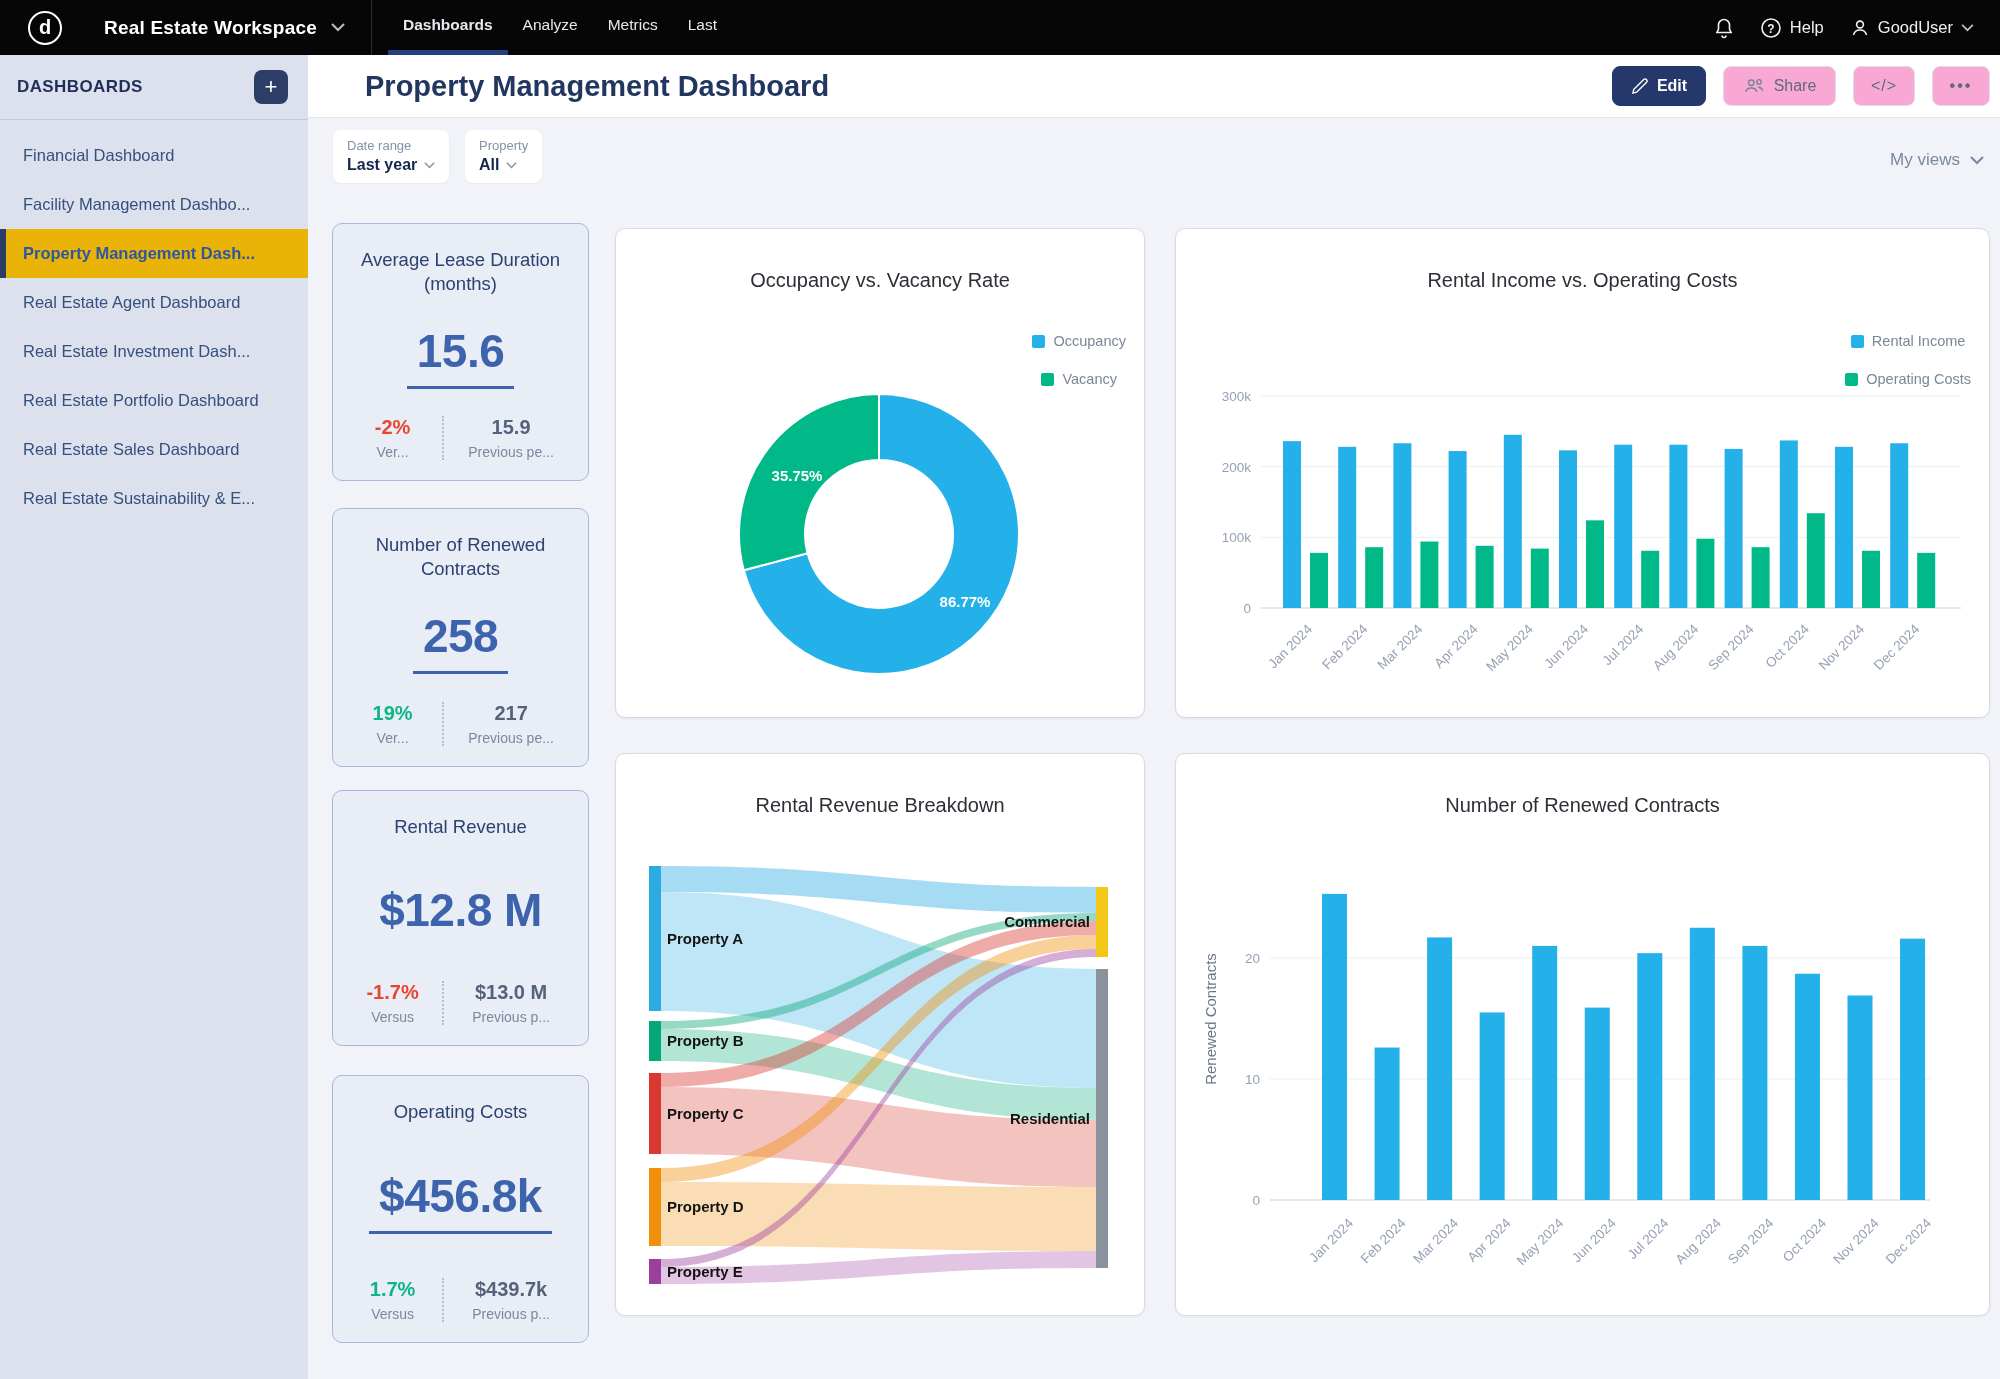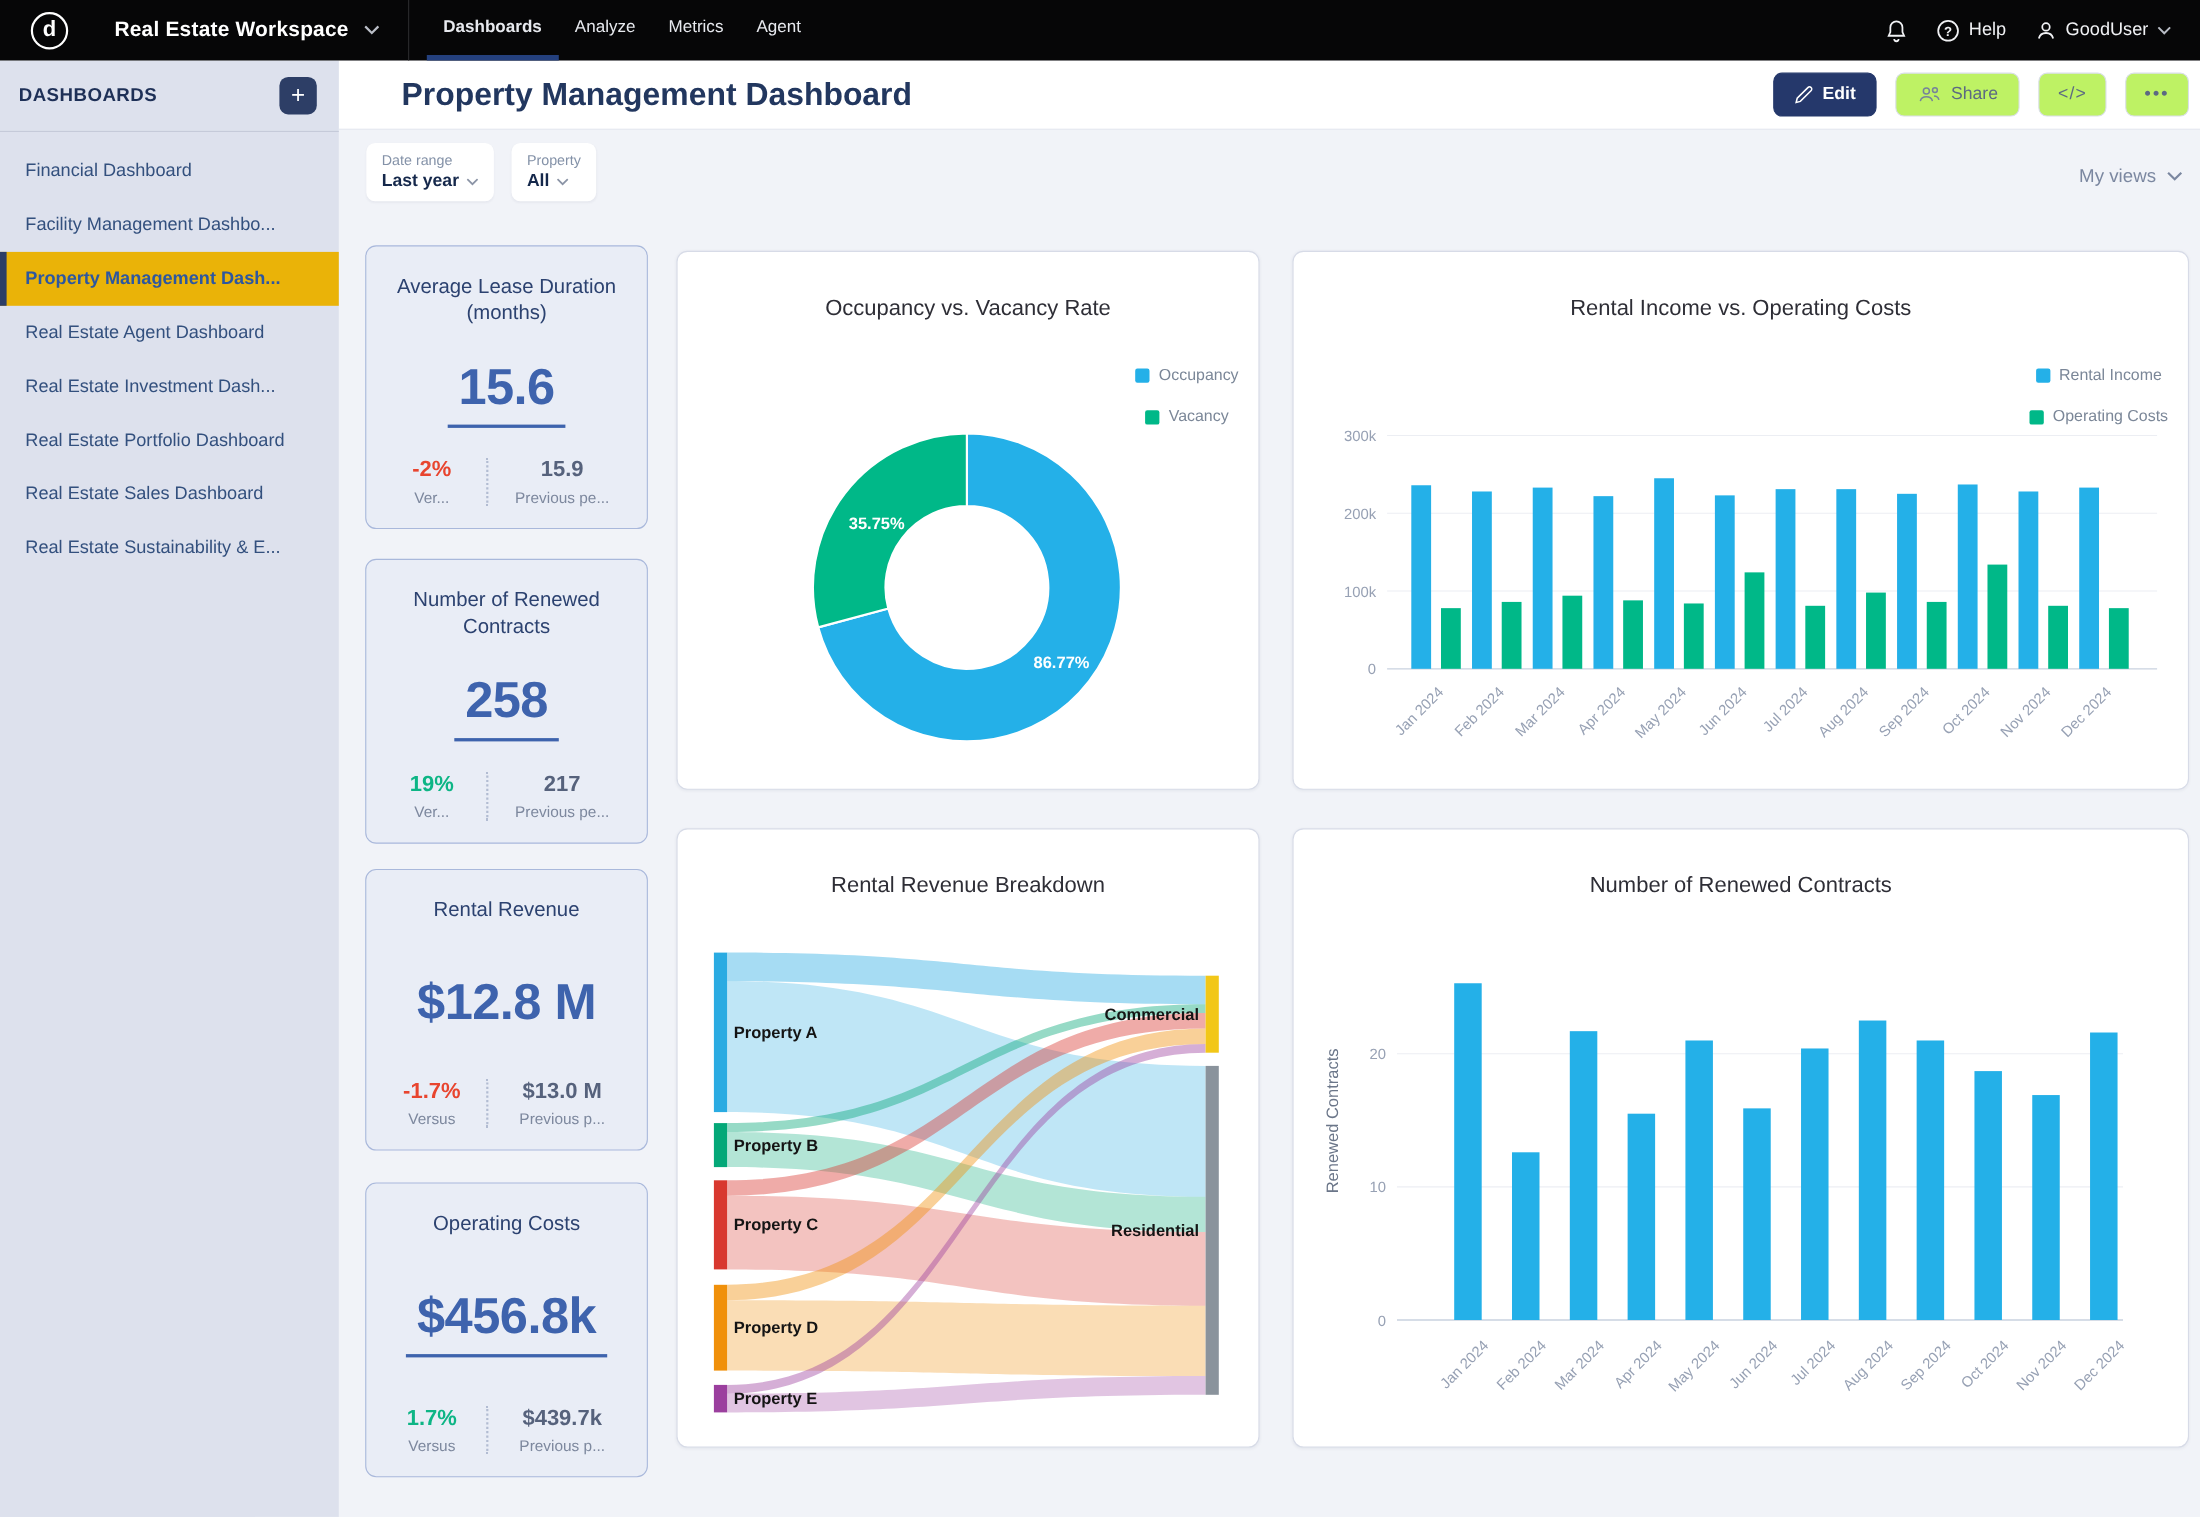--- a/index.html
+++ b/index.html
@@ -54,21 +54,21 @@
   }
   
   .main { position:absolute; left:308px; top:55px; width:1692px; height:1168px; }
   .page-header {
     position:absolute; left:0; top:0; width:1692px; height:63px; background:#fff;
     border-bottom:1px solid #e2e5ee; display:flex; align-items:center;
   }
   .page-title { font-size:29px; font-weight:bold; color:#22375f; margin-left:57px; }
   .header-actions { position:absolute; right:10px; top:11px; display:flex; gap:17px; }
   .btn { height:40px; border-radius:8px; display:flex; align-items:center; justify-content:center;
-    gap:9px; font-size:16px; cursor:pointer; border:1px solid #d9dee8; background:#bef264; color:#5c6a82; font-weight:bold; }
+    gap:9px; font-size:16px; cursor:pointer; border:1px solid #d9dee8; background:#f9a8d4; color:#5c6a82; font-weight:bold; }
   .btn-edit { background:#25386b; border-color:#25386b; color:#fff; width:94px; }
   .btn-share { width:113px; font-weight:normal; }
   .btn-code { width:62px; font-weight:normal; letter-spacing:1px; }
   .btn-more { width:58px; font-weight:bold; letter-spacing:2px; }
   .filter-chip {
     position:absolute; background:#fff; border-radius:8px; padding:8px 14px 9px; cursor:pointer;
     box-shadow:0 1px 2px rgba(30,40,80,.05);
   }
   .chip-label { font-size:13px; color:#8492a8; margin-bottom:3px; }
   .chip-value { font-size:16px; font-weight:bold; color:#15284b; display:flex; align-items:center; gap:7px; }
@@ -113,21 +113,21 @@
     <span class="ws-name">Real Estate Workspace</span>
     <svg width="14" height="9" viewBox="0 0 14 9">
         <path class="chev" d="M1 1l6 6 6-6"></path>
       </svg>
   </div>
   <div class="topnav-divider"></div>
   <nav class="topnav-menu">
     <div class="topnav-item active">Dashboards</div>
     <div class="topnav-item">Analyze</div>
     <div class="topnav-item">Metrics</div>
-    <div class="topnav-item">Agent</div>
+    <div class="topnav-item">Last</div>
   </nav>
   <div class="topnav-right">
     <span class="tn-ico">
       <svg width="20" height="22" viewBox="0 0 20 22" fill="none" stroke="#f0f1f4" stroke-width="1.6">
         <path d="M10 2.5a5.5 5.5 0 0 0-5.5 5.5v4.2L3 15.5h14l-1.5-3.3V8A5.5 5.5 0 0 0 10 2.5z"></path>
         <path d="M8 18.5a2 2 0 0 0 4 0"></path>
       </svg>
     </span>
     <span class="tn-ico">
       <svg width="22" height="22" viewBox="0 0 22 22">

